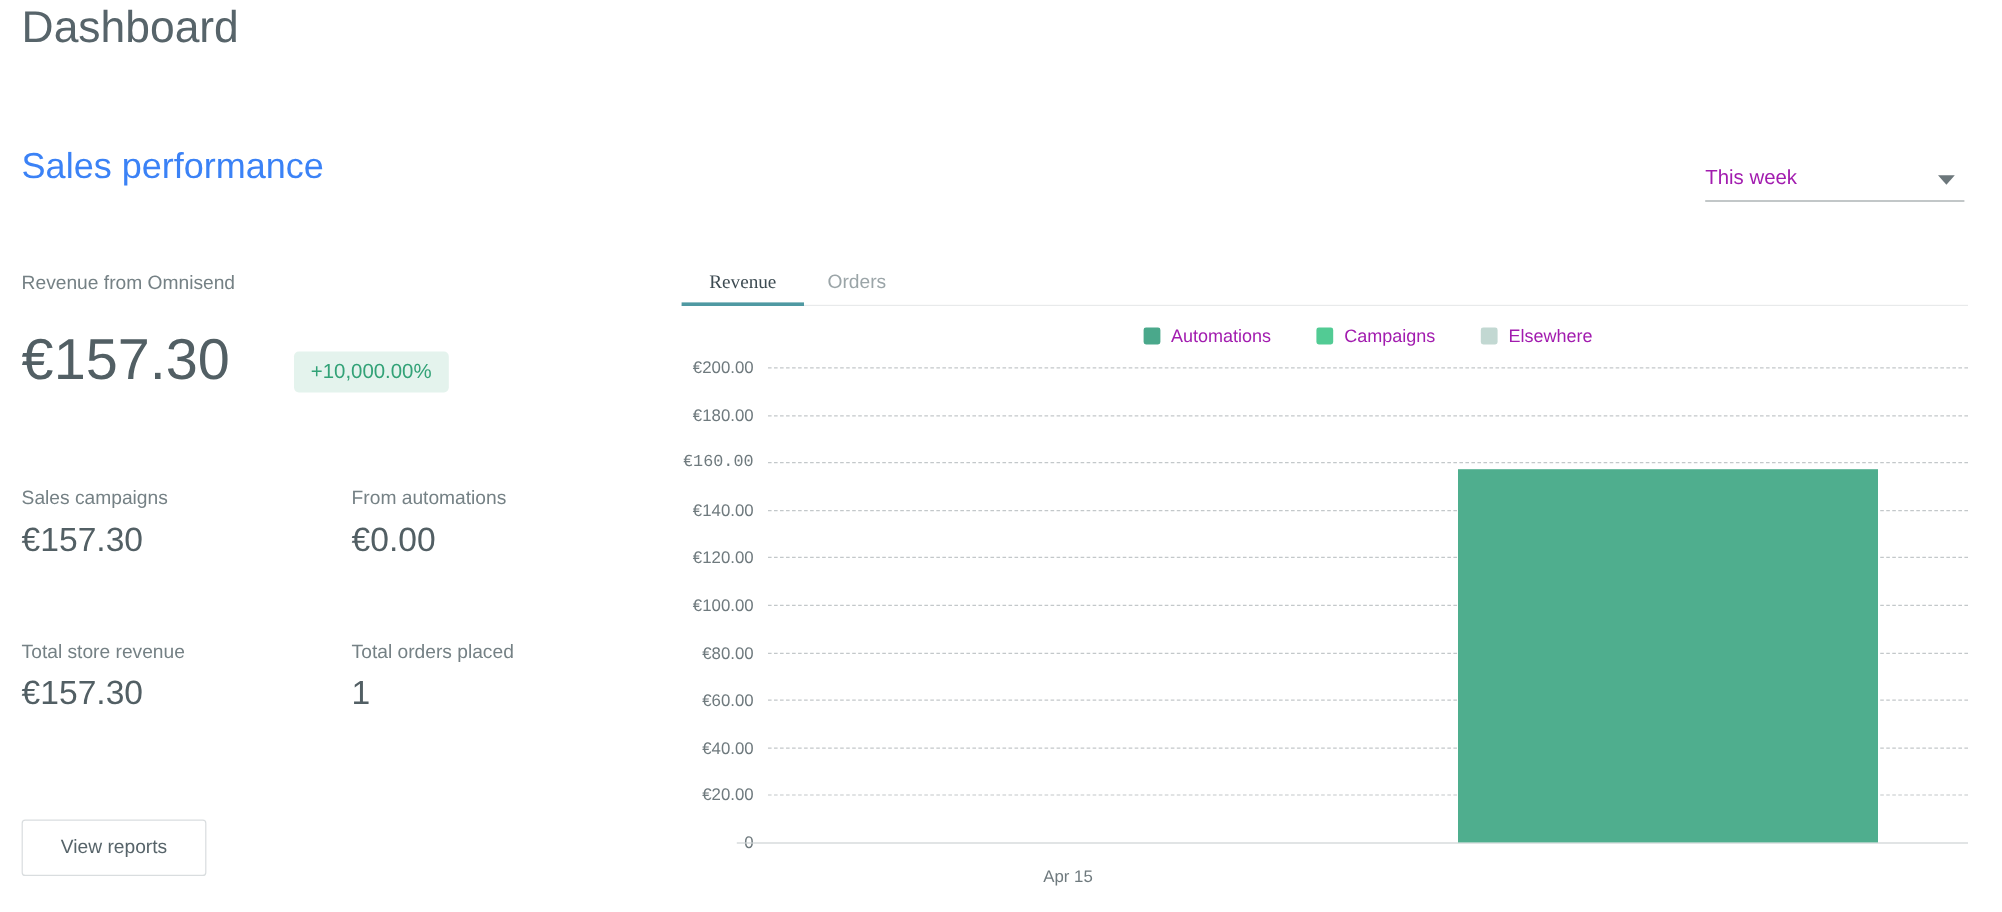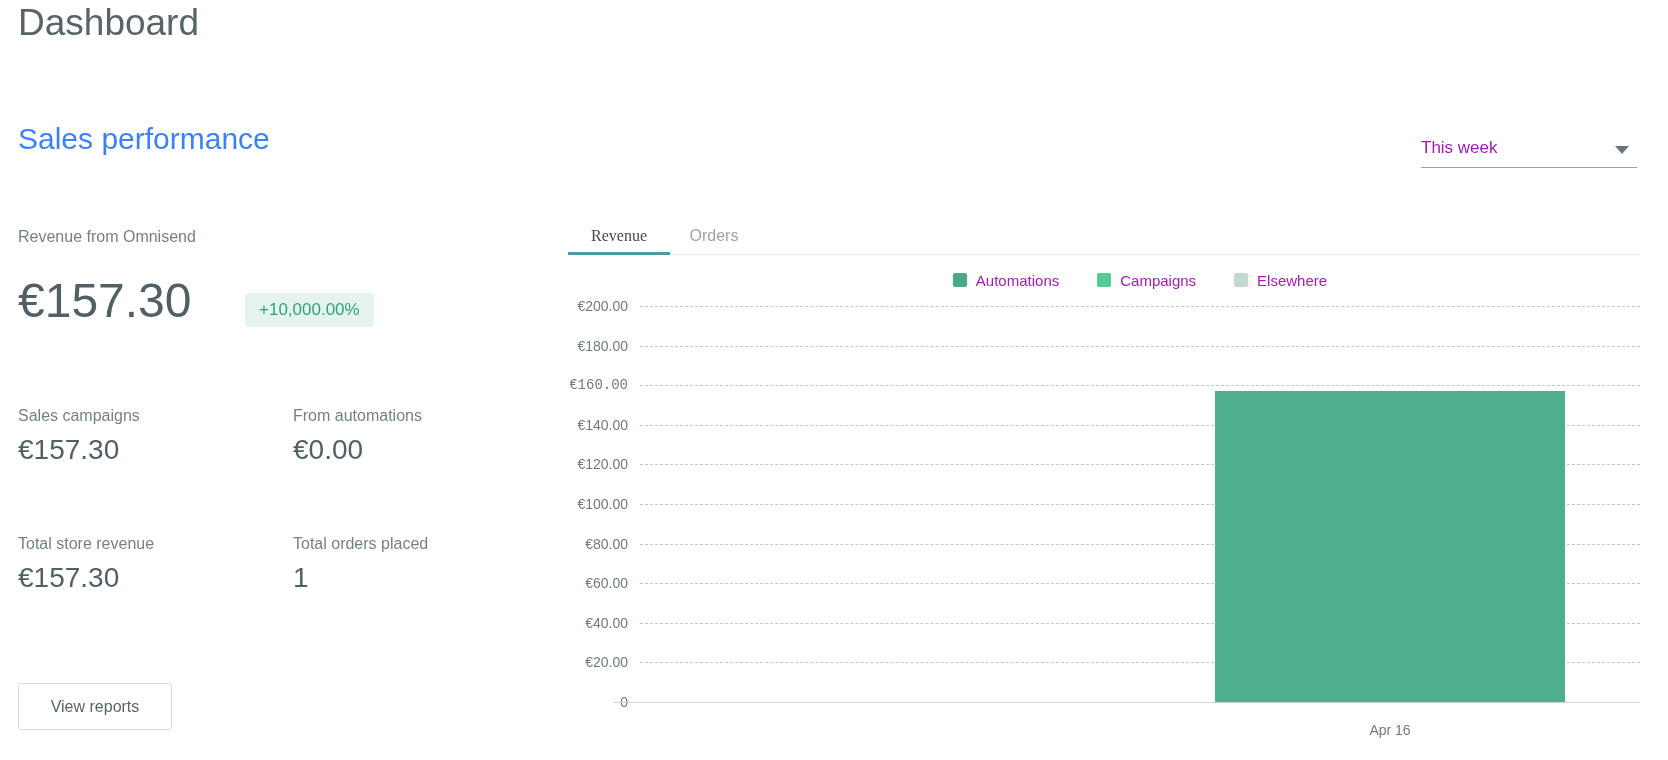--- a/index.html
+++ b/index.html
@@ -137,15 +137,15 @@
     <div class="ytick" style="top: 236.6px;">€80.00</div>
     <div class="gridline" style="top: 245.6px;"></div>
     <div class="ytick" style="top: 276.2px;">€60.00</div>
     <div class="gridline" style="top: 285.2px;"></div>
     <div class="ytick" style="top: 315.8px;">€40.00</div>
     <div class="gridline" style="top: 324.8px;"></div>
     <div class="ytick" style="top: 355.4px;">€20.00</div>
     <div class="gridline" style="top: 364.4px;"></div>
     <div class="ytick" style="top: 395px;">0</div>
     <div class="baseline" style="top: 404px;"></div>
-    <div class="xlabel" style="left: 600px; width: 500px; top: 424px;">Apr 16</div>
+    <div class="xlabel" style="left: 100px; width: 500px; top: 424px;">Apr 15</div>
     <div class="bar" style="left: 675px; width: 350px; top: 92.546px; height: 311.454px; background: rgb(79, 174, 142);"></div>
   </div>
 
 </body></html>

